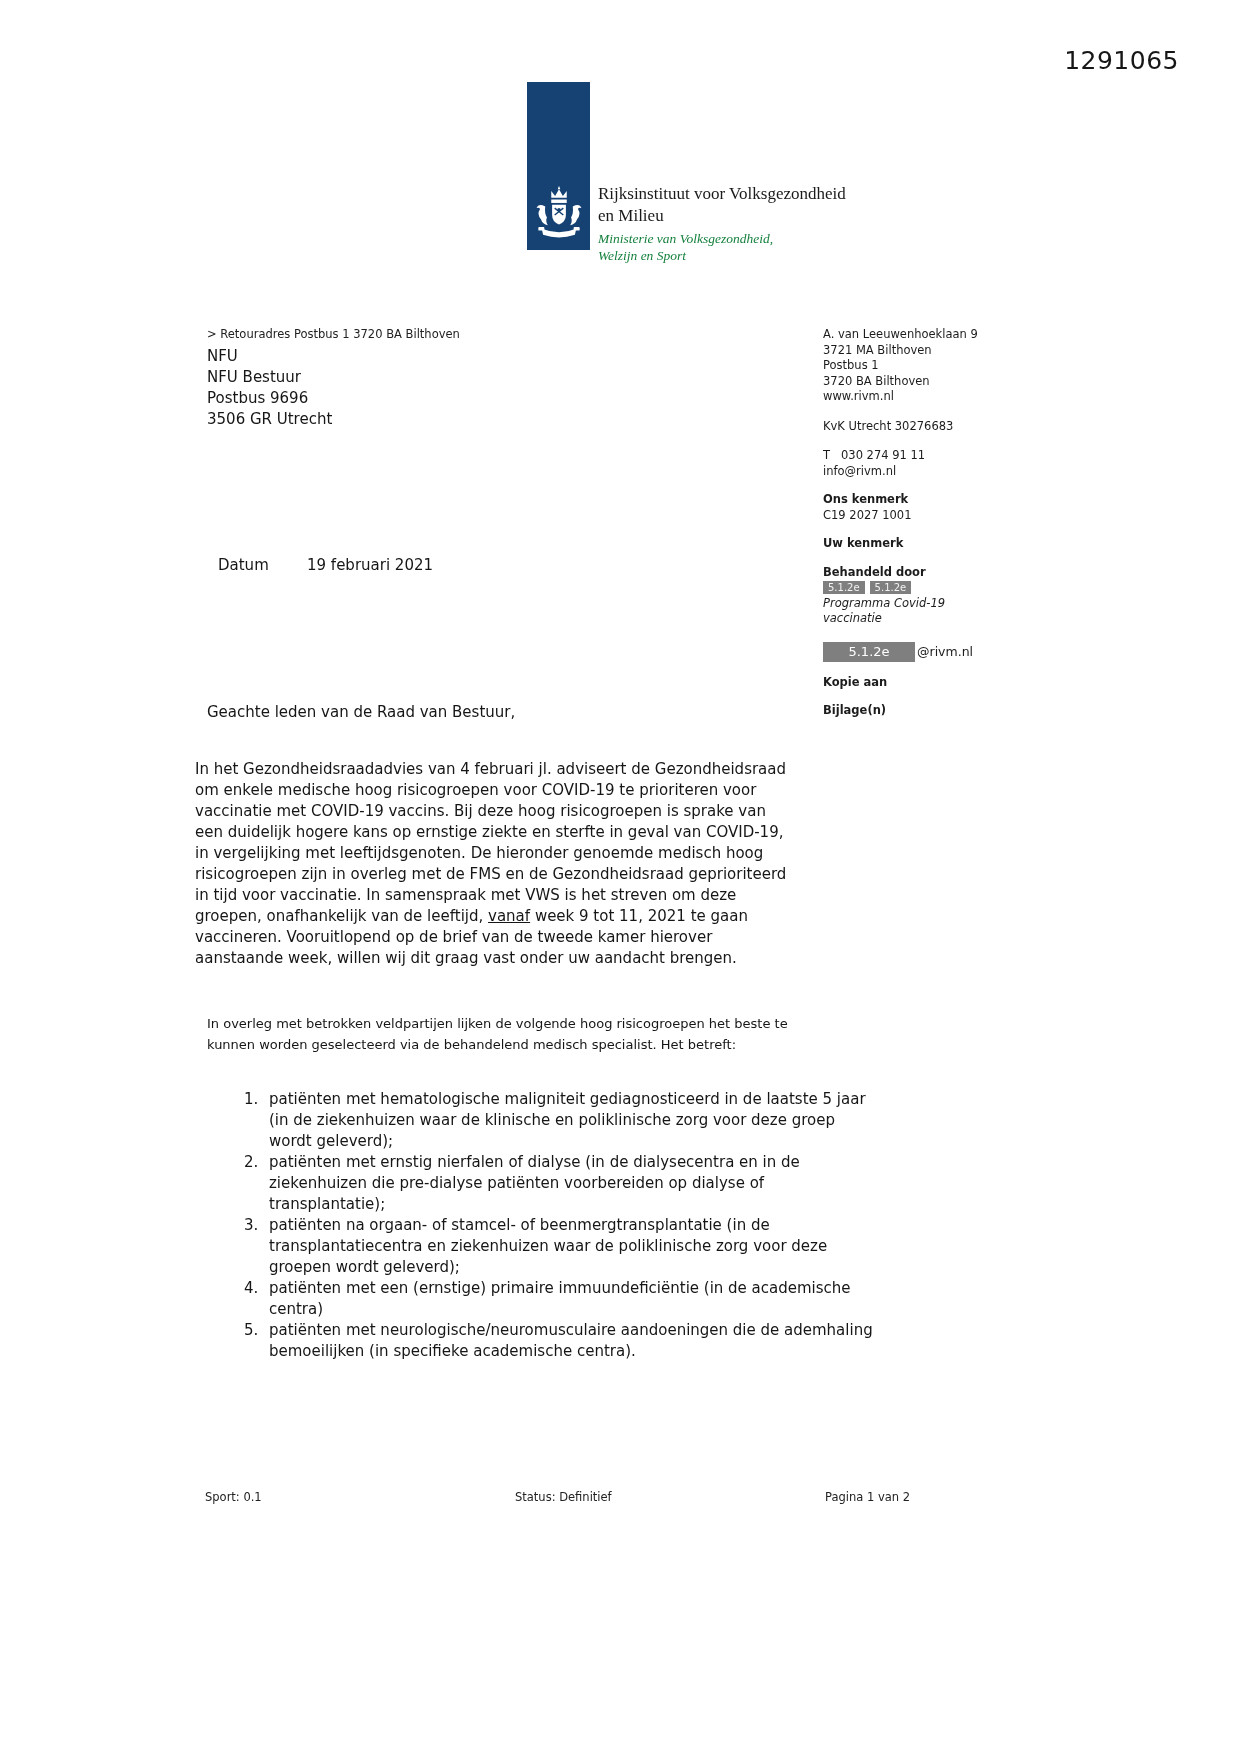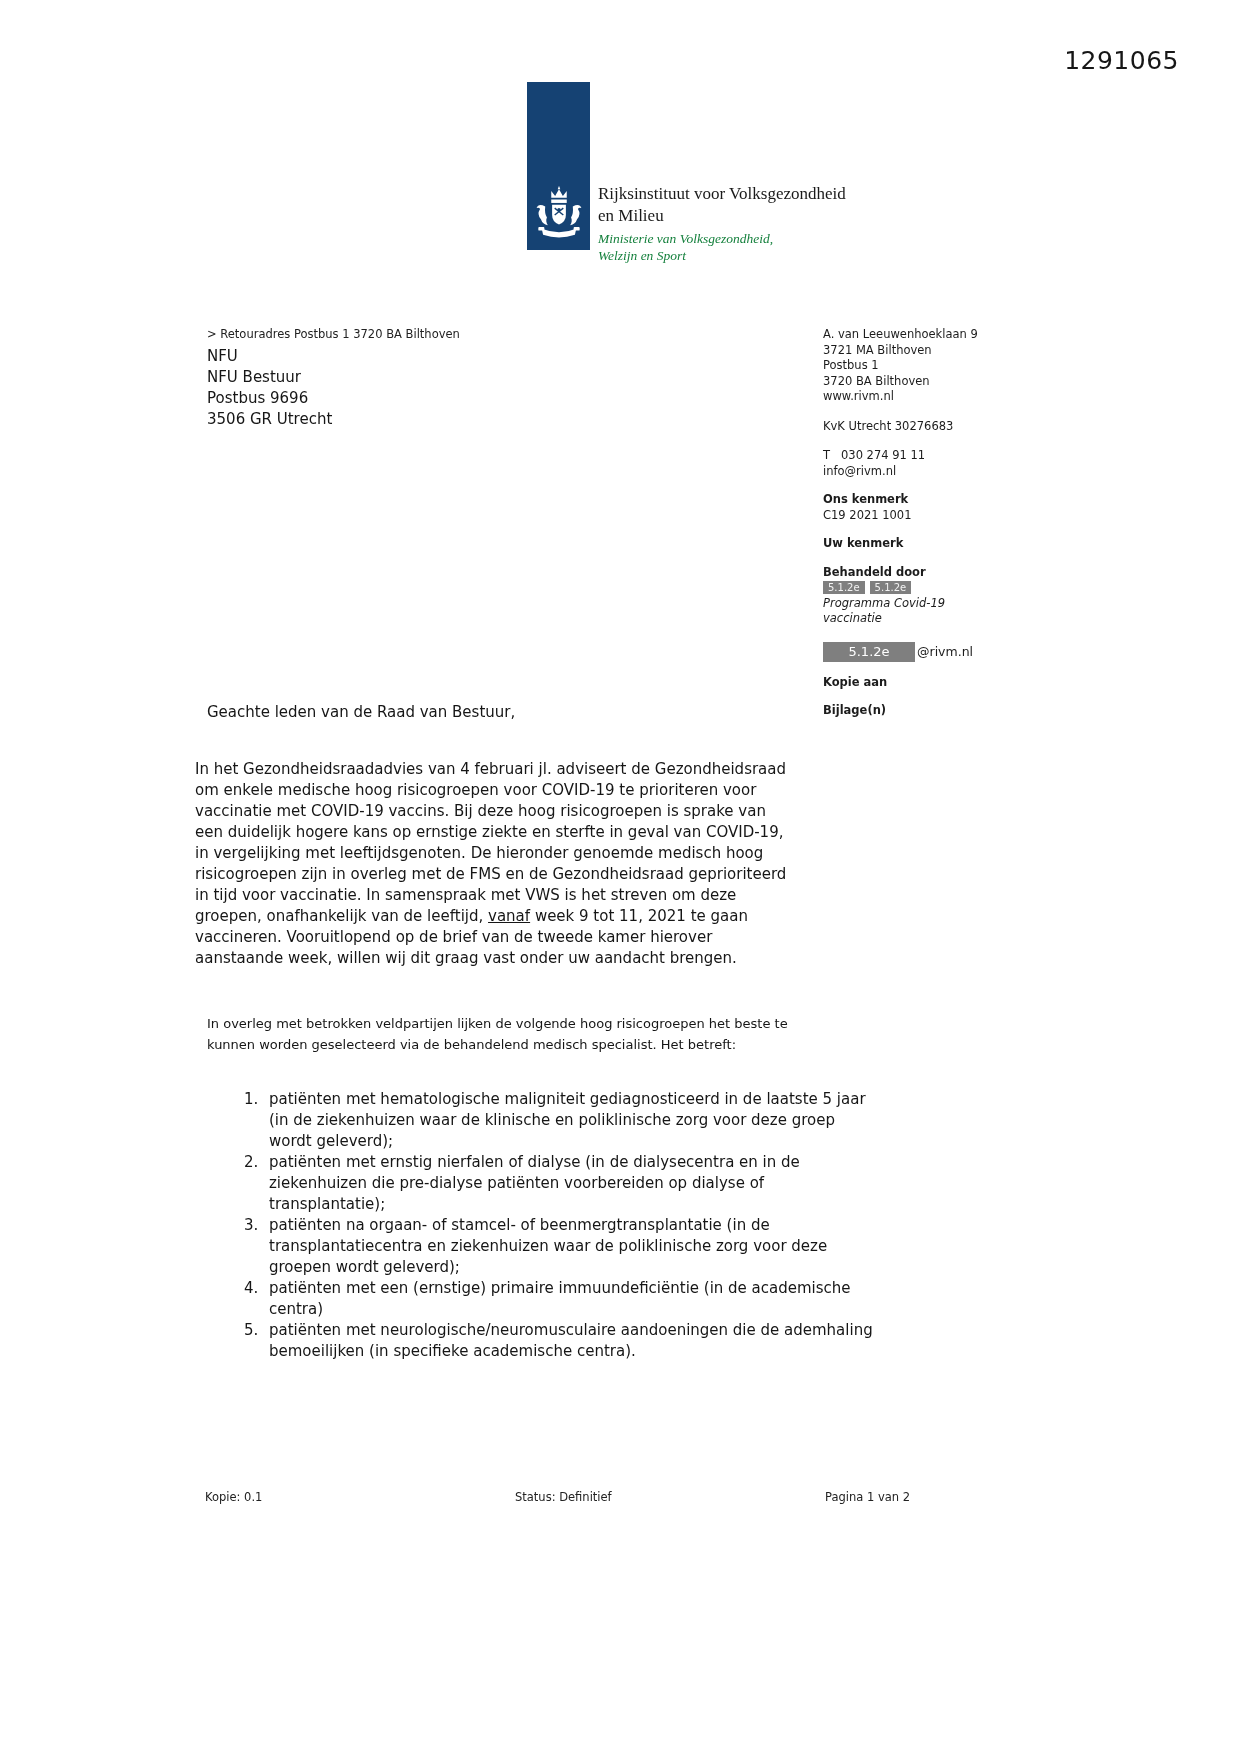--- a/index.html
+++ b/index.html
@@ -106,21 +106,21 @@
   <div>Postbus 1</div>
   <div>3720 BA Bilthoven</div>
   <div>www.rivm.nl</div>
   <div class="gap-s"></div>
   <div>KvK Utrecht 30276683</div>
   <div class="gap-s"></div>
   <div><span>T</span>&nbsp;&nbsp;&nbsp;<span>030 274 91 11</span></div>
   <div>info@rivm.nl</div>
   <div class="gap-m"></div>
   <div class="sb-bold">Ons kenmerk</div>
-  <div>C19 2021 1001</div>
+  <div>C19 2027 1001</div>
   <div class="gap-m"></div>
   <div class="sb-bold">Uw kenmerk</div>
   <div class="gap-m"></div>
   <div class="sb-bold">Behandeld door</div>
   <div>
     <span class="redact-chip">5.1.2e</span><span class="redact-chip">5.1.2e</span>
   </div>
   <div class="italic">Programma Covid-19</div>
   <div class="italic">vaccinatie</div>
   <div class="gap-m"></div>
@@ -128,33 +128,37 @@
     <span class="redact-big">5.1.2e</span>
       <span>@rivm.nl</span>
   </div>
   <div class="gap-m"></div>
   <div class="sb-bold">Kopie aan</div>
   <div class="gap-m"></div>
   <div class="sb-bold">Bijlage(n)</div>
 </div>
 
 <div class="meta">
+  <div class="meta-row">
+    <span class="meta-label">Datum</span>
+    <span class="meta-value">19 februari 2021</span>
+  </div>
 </div>
 
 <div class="salutation">Geachte leden van de Raad van Bestuur,</div>
 
 <p class="para1"><span>In het Gezondheidsraadadvies van 4 februari jl. adviseert de Gezondheidsraad om enkele medische hoog risicogroepen voor COVID-19 te prioriteren voor vaccinatie met COVID-19 vaccins. Bij deze hoog risicogroepen is sprake van een duidelijk hogere kans op ernstige ziekte en sterfte in geval van COVID-19, in vergelijking met leeftijdsgenoten. De hieronder genoemde medisch hoog risicogroepen zijn in overleg met de FMS en de Gezondheidsraad geprioriteerd in tijd voor vaccinatie. In samenspraak met VWS is het streven om deze groepen, onafhankelijk van de leeftijd, </span><span class="u">vanaf</span><span> week 9 tot 11, 2021 te gaan vaccineren.  Vooruitlopend op de brief van de tweede kamer hierover aanstaande week, willen wij dit graag vast onder uw aandacht brengen.</span></p>
 
 <p class="para2">In overleg met betrokken veldpartijen lijken de volgende hoog risicogroepen het beste te kunnen worden geselecteerd via de behandelend medisch specialist. Het betreft:</p>
 
 <ol class="risk-list">
   <li>patiënten met hematologische maligniteit gediagnosticeerd in de laatste 5 jaar (in de ziekenhuizen waar de klinische en poliklinische zorg voor deze groep wordt geleverd);</li>
   <li>patiënten met ernstig nierfalen of dialyse (in de dialysecentra en in de ziekenhuizen die pre-dialyse patiënten voorbereiden op dialyse of transplantatie);</li>
   <li>patiënten na orgaan- of stamcel- of beenmergtransplantatie (in de transplantatiecentra en ziekenhuizen waar de poliklinische zorg voor deze groepen wordt geleverd);</li>
   <li>patiënten met een (ernstige) primaire immuundeficiëntie (in de academische centra)</li>
   <li>patiënten met neurologische/neuromusculaire aandoeningen die de ademhaling bemoeilijken (in specifieke academische centra).</li>
 </ol>
 
 <div class="footer">
-  <span class="versie">Kopie: 0.1</span>
+  <span class="versie">Sport: 0.1</span>
   <span class="status">Status: Definitief</span>
   <span class="pagina">Pagina 1 van 2</span>
 </div>
 
 </body></html>

